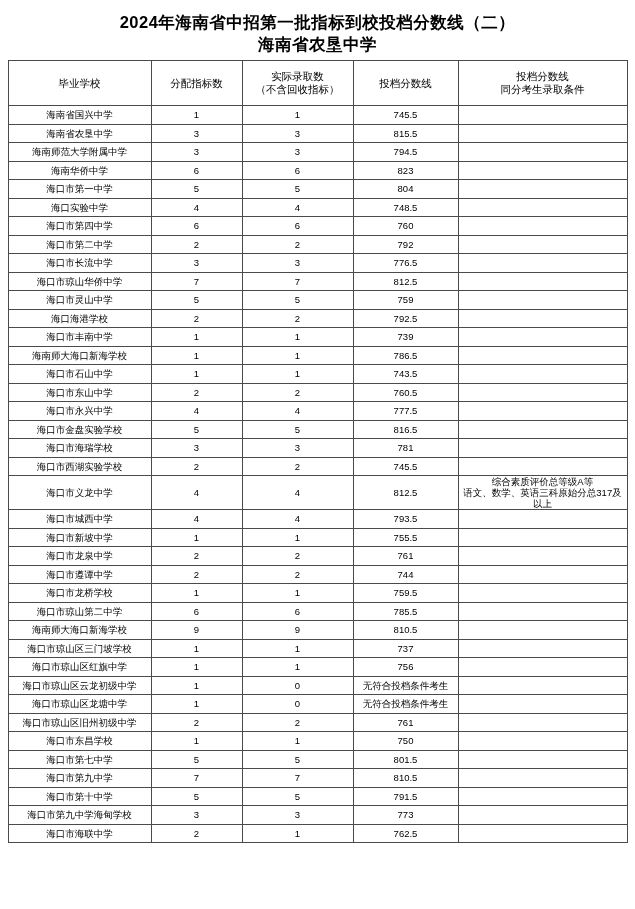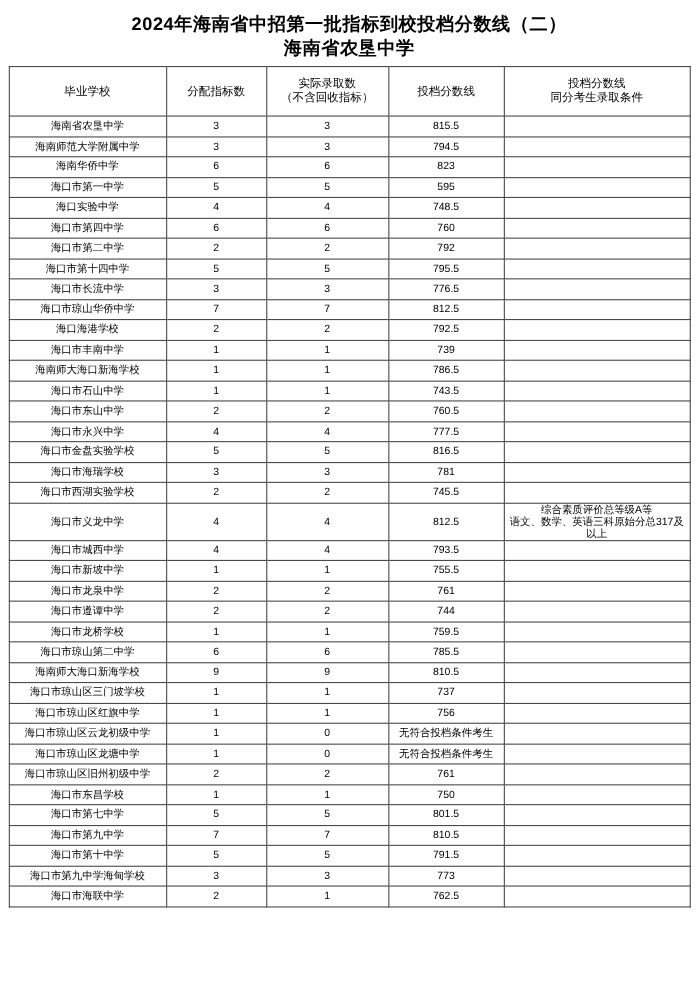--- a/index.html
+++ b/index.html
@@ -93,20 +93,27 @@
           <div>投档分数线</div>
         </th>
         <th>
           <div>投档分数线</div>
           <div>同分考生录取条件</div>
         </th>
       </tr>
     </thead>
     <tbody>
         <tr>
+          <td class="c-school">海南省国兴中学</td>
+          <td class="c-allocated">1</td>
+          <td class="c-admitted">1</td>
+          <td class="c-score">745.5</td>
+          <td class="c-condition"></td>
+        </tr>
+        <tr>
           <td class="c-school">海南省农垦中学</td>
           <td class="c-allocated">3</td>
           <td class="c-admitted">3</td>
           <td class="c-score">815.5</td>
           <td class="c-condition"></td>
         </tr>
         <tr>
           <td class="c-school">海南师范大学附属中学</td>
           <td class="c-allocated">3</td>
           <td class="c-admitted">3</td>
@@ -117,21 +124,21 @@
           <td class="c-school">海南华侨中学</td>
           <td class="c-allocated">6</td>
           <td class="c-admitted">6</td>
           <td class="c-score">823</td>
           <td class="c-condition"></td>
         </tr>
         <tr>
           <td class="c-school">海口市第一中学</td>
           <td class="c-allocated">5</td>
           <td class="c-admitted">5</td>
-          <td class="c-score">595</td>
+          <td class="c-score">804</td>
           <td class="c-condition"></td>
         </tr>
         <tr>
           <td class="c-school">海口实验中学</td>
           <td class="c-allocated">4</td>
           <td class="c-admitted">4</td>
           <td class="c-score">748.5</td>
           <td class="c-condition"></td>
         </tr>
         <tr>
@@ -142,38 +149,38 @@
           <td class="c-condition"></td>
         </tr>
         <tr>
           <td class="c-school">海口市第二中学</td>
           <td class="c-allocated">2</td>
           <td class="c-admitted">2</td>
           <td class="c-score">792</td>
           <td class="c-condition"></td>
         </tr>
         <tr>
-          <td class="c-school">海口市第十四中学</td>
-          <td class="c-allocated">5</td>
-          <td class="c-admitted">5</td>
-          <td class="c-score">795.5</td>
-          <td class="c-condition"></td>
-        </tr>
-        <tr>
           <td class="c-school">海口市长流中学</td>
           <td class="c-allocated">3</td>
           <td class="c-admitted">3</td>
           <td class="c-score">776.5</td>
           <td class="c-condition"></td>
         </tr>
         <tr>
           <td class="c-school">海口市琼山华侨中学</td>
           <td class="c-allocated">7</td>
           <td class="c-admitted">7</td>
           <td class="c-score">812.5</td>
+          <td class="c-condition"></td>
+        </tr>
+        <tr>
+          <td class="c-school">海口市灵山中学</td>
+          <td class="c-allocated">5</td>
+          <td class="c-admitted">5</td>
+          <td class="c-score">759</td>
           <td class="c-condition"></td>
         </tr>
         <tr>
           <td class="c-school">海口海港学校</td>
           <td class="c-allocated">2</td>
           <td class="c-admitted">2</td>
           <td class="c-score">792.5</td>
           <td class="c-condition"></td>
         </tr>
         <tr>

